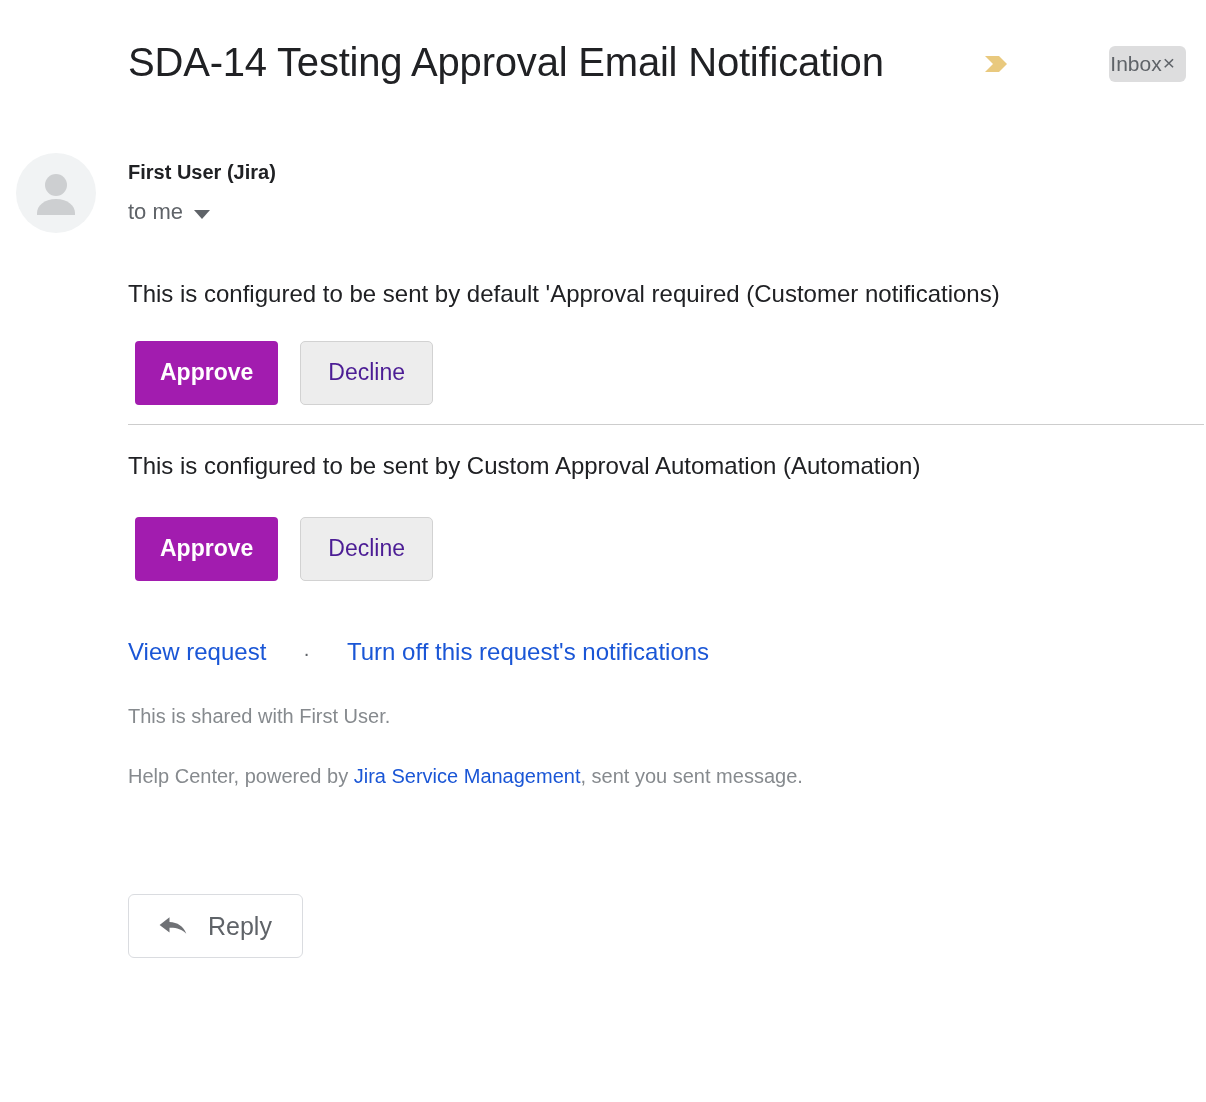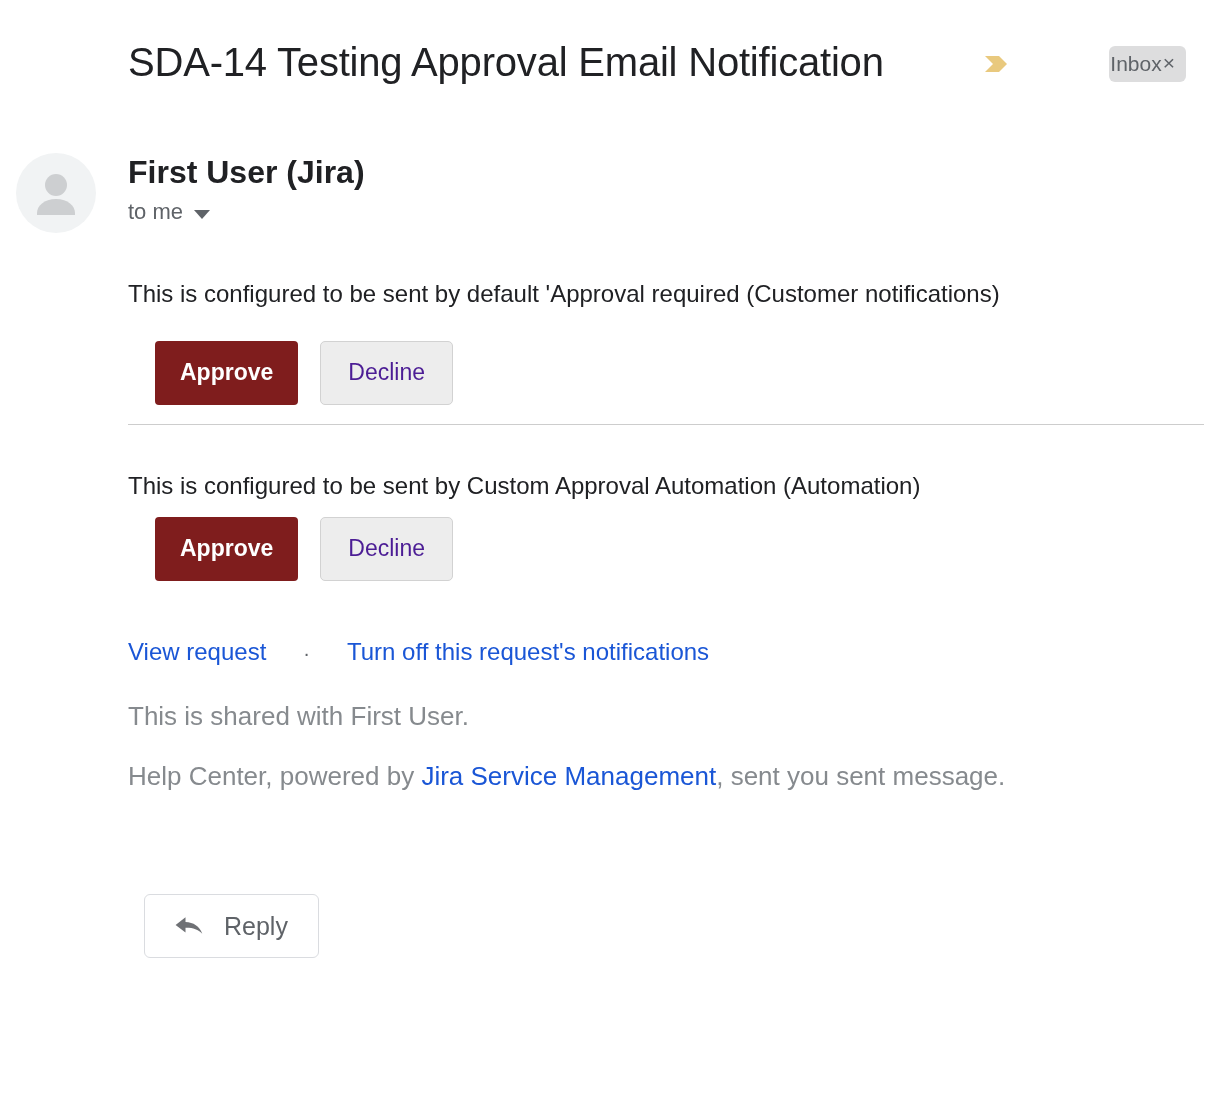--- a/index.html
+++ b/index.html
@@ -74,21 +74,21 @@
     border-radius: 50%;
     background: #f1f3f4;
     overflow: hidden;
   }
   .avatar svg { display: block; }
 
   .sender-name {
     position: absolute;
     left: 128px;
     top: 157px;
-    font-size: 32px;
+    font-size: 20px;
     line-height: 30px;
     font-weight: bold;
     color: #202124;
   }
   .recipient-row {
     position: absolute;
     left: 128px;
     top: 198px;
     display: flex;
     align-items: center;
@@ -112,44 +112,43 @@
   
   .body-text {
     position: absolute;
     left: 128px;
     font-size: 24px;
     line-height: 30px;
     color: #202124;
     white-space: nowrap;
   }
   #msg1 { top: 279px; }
-  #msg2 { top: 471px; }
+  #msg2 { top: 451px; }
 
   .btn-row {
     position: absolute;
     left: 135px;
     display: flex;
     align-items: flex-start;
     gap: 22px;
   }
   #btnrow1 { top: 341px; }
   #btnrow2 { top: 517px; }
 
   .btn-approve {
-    background: #7f1d1d;
+    background: #a21caf;
     color: #ffffff;
     font-weight: bold;
     font-size: 23px;
     line-height: 23px;
     border: none;
     border-radius: 4px;
     padding: 20px 25px 21px 25px;
     cursor: pointer;
     font-family: "Liberation Sans", sans-serif;
-    margin-left: 20px;
   }
   .btn-decline {
     background: #ededed;
     color: #4c1d95;
     font-weight: 400;
     font-size: 23px;
     line-height: 23px;
     border: 1px solid #d2d2d2;
     border-radius: 5px;
     padding: 19px 27px 20px 27px;
@@ -185,37 +184,37 @@
   }
   .link-sep {
     color: #5f6368;
     padding: 0 26px;
     font-size: 20px;
   }
 
   .footnote {
     position: absolute;
     left: 128px;
-    font-size: 26px;
+    font-size: 20px;
     line-height: 28px;
     color: #868a8e;
     white-space: nowrap;
   }
   #shared-note { top: 702px; }
   #powered-note { top: 762px; }
   .inline-link {
     color: #1a56d6;
     text-decoration: none;
     cursor: pointer;
   }
 
   
   .action-row {
     position: absolute;
-    left: 144px;
+    left: 128px;
     top: 894px;
     display: flex;
     gap: 12px;
   }
   .action-btn {
     display: inline-flex;
     align-items: center;
     gap: 20px;
     background: #ffffff;
     border: 1px solid #dadce0;

